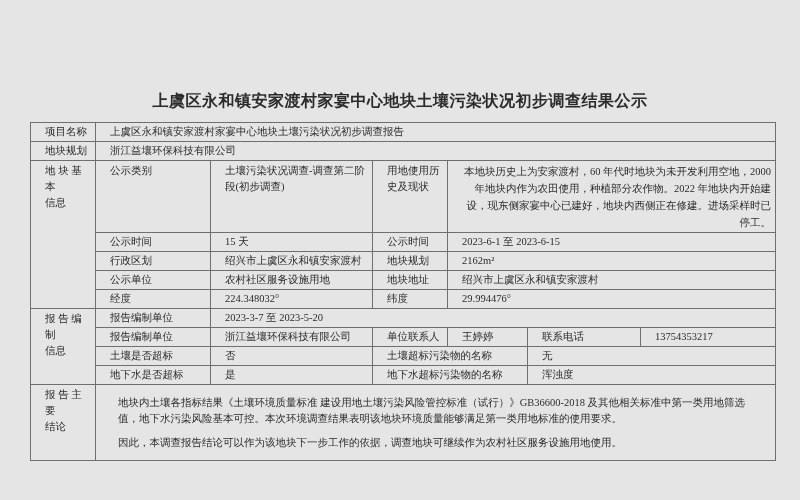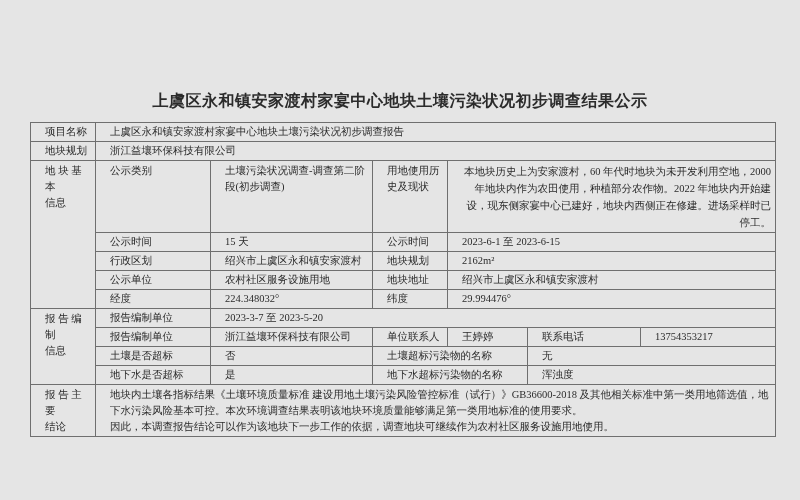--- a/index.html
+++ b/index.html
@@ -29,21 +29,21 @@
   }
   tr{height:18px;}
   tr.tall{height:54px;border-radius:10px;}
   tr.concl-row{height:51px;}
   .va-top{vertical-align:top !important;padding-top:2px !important;}
   .section{
     vertical-align:top !important;padding-top:2px !important;
     white-space:pre-line;
   }
   .hist{line-height:17px !important;text-align:right;}
-  .concl p{margin:0;line-height:16px;}
+  .concl p{margin:8px;line-height:16px;}
 </style>
 </head>
 <body>
 
 <div class="page">
 
   <h1 class="title">上虞区永和镇安家渡村家宴中心地块土壤污染状况初步调查结果公示</h1>
 
   <table class="doc">
     <colgroup>

